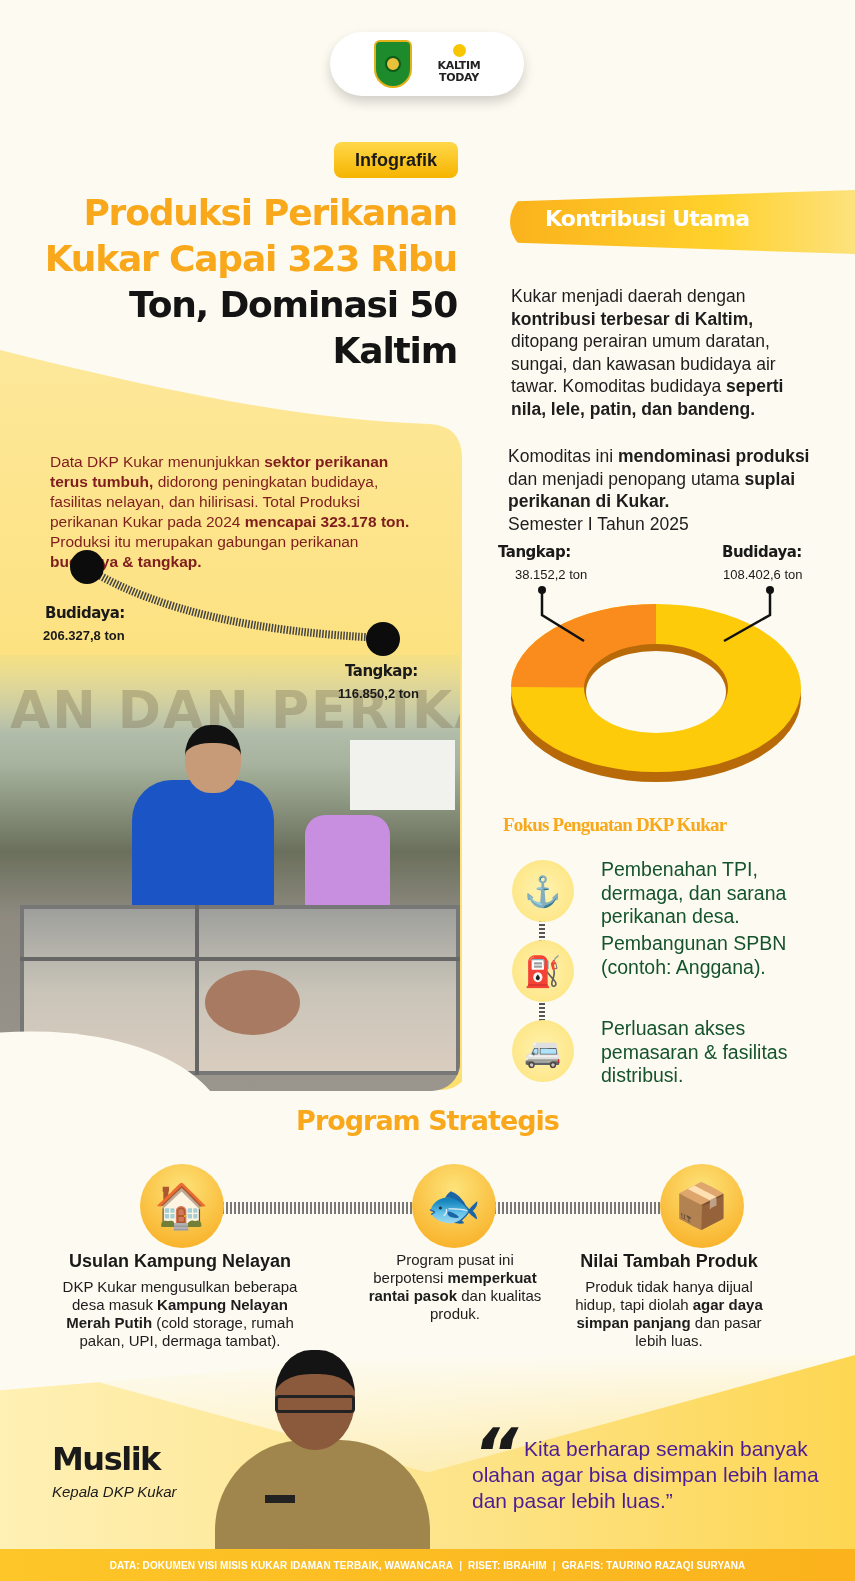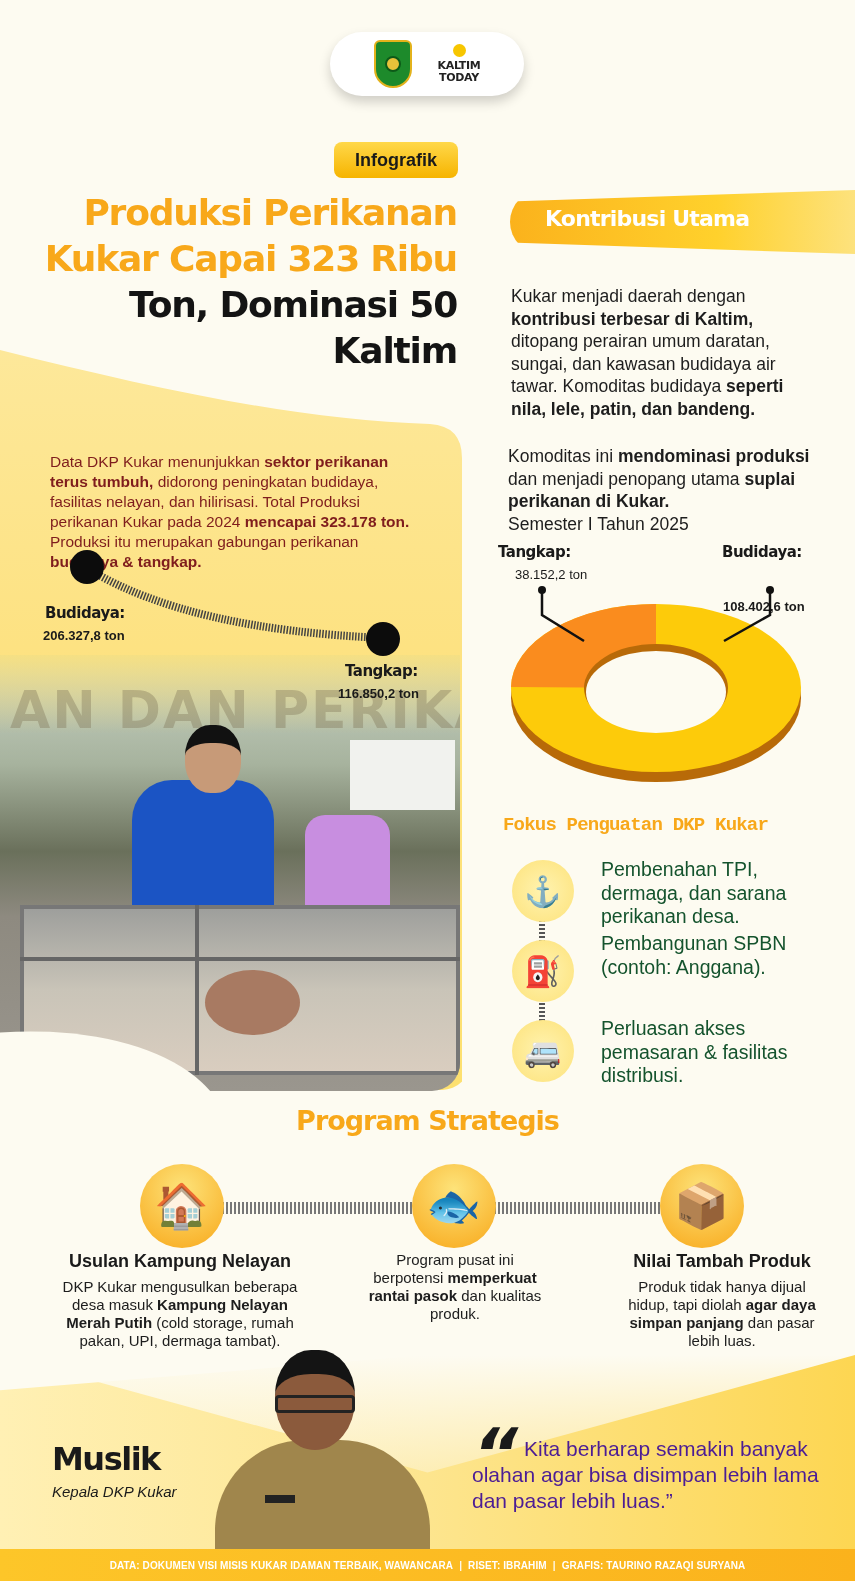--- a/index.html
+++ b/index.html
@@ -90,21 +90,21 @@
     background: linear-gradient(90deg, #fbb21c, #ffd12c 60%, #fde27d);
     border-radius: 32px 0 0 32px;
     clip-path: polygon(0 18%, 100% 0, 100% 100%, 0 82%);
   }
   .kontrib-title { left: 545px; top: 206px; color: #fff; font-family: "DejaVu Sans", sans-serif; font-weight: 900; font-size: 22px; letter-spacing: -0.8px; }
   .para { font-size: 17.5px; line-height: 22.5px; color: #1d1d1d; }
 
   
   .donut-wrap { left: 510px; top: 600px; width: 292px; height: 185px; }
 
-  .fokus-title { left: 503px; top: 814px; font-family: Liberation Mono, monospace; font-weight: 900; font-size: 19px; letter-spacing: -0.8px; color: #f8a81a; }
+  .fokus-title { left: 503px; top: 814px; font-family: Liberation Serif, serif; font-weight: 900; font-size: 19px; letter-spacing: -0.8px; color: #f8a81a; }
   .fokus-icon { width: 62px; height: 62px; border-radius: 50%; background: radial-gradient(circle, #fff3b0, #fde27a); display: flex; align-items: center; justify-content: center; font-size: 30px; }
   .fokus-text { font-size: 19.5px; line-height: 23.5px; color: #14532d; }
   .vdash { width: 6px; background: repeating-linear-gradient(180deg, #555 0 2px, transparent 2px 4px); }
 
   .prog-title { left: 0; width: 855px; top: 1105px; text-align: center; font-family: "DejaVu Sans", sans-serif; font-weight: 900; font-size: 27px; letter-spacing: -1px; color: #f8a81a; }
   .prog-icon { width: 84px; height: 84px; border-radius: 50%; background: radial-gradient(circle at 50% 30%, #fde37a, #f8a81a); display: flex; align-items: center; justify-content: center; font-size: 44px; }
   .hdash { height: 12px; background: repeating-linear-gradient(90deg, #777 0 2px, transparent 2px 4px); }
   .prog-col { width: 260px; text-align: center; }
   .prog-h { font-weight: bold; font-size: 18px; color: #1a1a1a; margin-bottom: 6px; }
   .prog-p { font-size: 15px; line-height: 18px; color: #1d1d1d; }
@@ -196,21 +196,21 @@
 <div class="abs para" style="left:511px;top:285px;width:310px;">
   <span>Kukar menjadi daerah dengan </span><b>kontribusi terbesar di Kaltim,</b><span> ditopang perairan umum daratan, sungai, dan kawasan budidaya air tawar. Komoditas budidaya </span><b>seperti nila, lele, patin, dan bandeng.</b>
 </div>
 <div class="abs para" style="left:508px;top:445px;width:320px;">
   <span>Komoditas ini </span><b>mendominasi produksi</b><span> dan menjadi penopang utama </span><b>suplai perikanan di Kukar.</b><br><span>Semester I Tahun 2025</span>
 </div>
 
 <div class="abs lbl-b" style="left:498px;top:543px;">Tangkap:</div>
 <div class="abs lbl-v" style="left:499px;top:567px;font-weight:normal;margin-left:16px;">38.152,2 ton</div>
 <div class="abs lbl-b" style="left:722px;top:543px;">Budidaya:</div>
-<div class="abs lbl-v" style="left:723px;top:567px;font-weight:bold;margin-top:32px;">108.402,6 ton</div>
+<div class="abs lbl-v" style="left:723px;top:567px;font-weight:normal;">108.402,6 ton</div>
 
 <svg class="abs donut-wrap" viewBox="0 0 292 185">
   <ellipse cx="146" cy="98" rx="145" ry="84" fill="#b86a08"></ellipse>
   <ellipse cx="146" cy="88" rx="145" ry="84" fill="#fdcb0a"></ellipse>
   <path d="M146,88 L146,4 A145,84 0 0,0 1,87 Z" fill="#fa8c1e"></path>
   <ellipse cx="146" cy="88" rx="72" ry="44" fill="#b86a08"></ellipse>
   <ellipse cx="146" cy="92" rx="70" ry="41" fill="#fdfbf1"></ellipse>
 </svg>
 
 <svg class="abs" style="left:530px;top:585px;" width="260" height="60">
@@ -255,21 +255,21 @@
     <span>📦</span>
   </div>
 
 <div class="abs prog-col" style="left:50px;top:1251px;">
   <div class="prog-h">Usulan Kampung Nelayan</div>
   <div class="prog-p"><span>DKP Kukar mengusulkan beberapa desa masuk </span><b>Kampung Nelayan Merah Putih</b><span> (cold storage, rumah pakan, UPI, dermaga tambat).</span></div>
 </div>
 <div class="abs prog-col" style="left:325px;top:1251px;">
   <div class="prog-p" style="padding:0 38px;"><span>Program pusat ini berpotensi </span><b>memperkuat rantai pasok</b><span> dan kualitas produk.</span></div>
 </div>
-<div class="abs prog-col" style="left:592px;top:1251px;">
+<div class="abs prog-col" style="left:539px;top:1251px;">
   <div class="prog-h">Nilai Tambah Produk</div>
   <div class="prog-p" style="padding:0 28px;"><span>Produk tidak hanya dijual hidup, tapi diolah </span><b>agar daya simpan panjang</b><span> dan pasar lebih luas.</span></div>
 </div>
 
 <div class="abs bottom-bg"></div>
 <div class="abs bottom-bg2"></div>
 
 <div class="abs muslik-name">Muslik</div>
 <div class="abs muslik-role">Kepala DKP Kukar</div>
 

